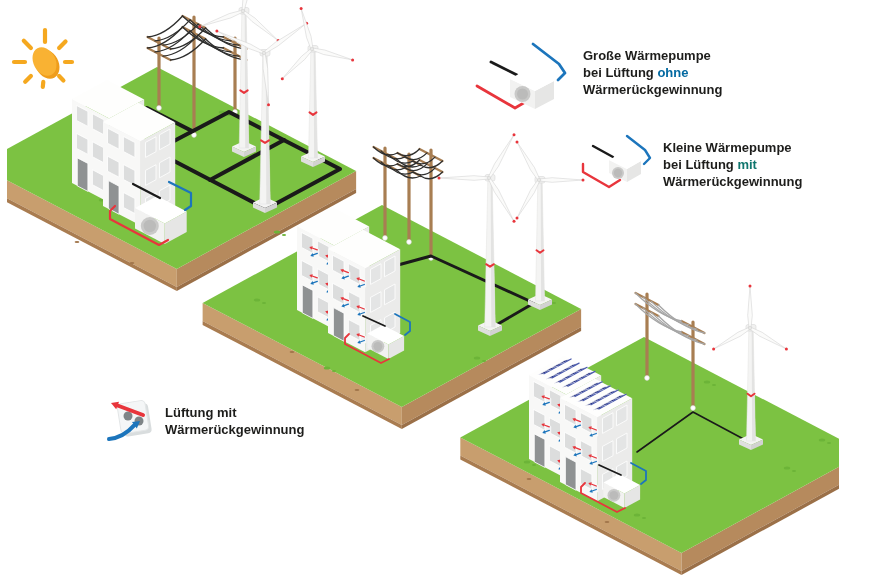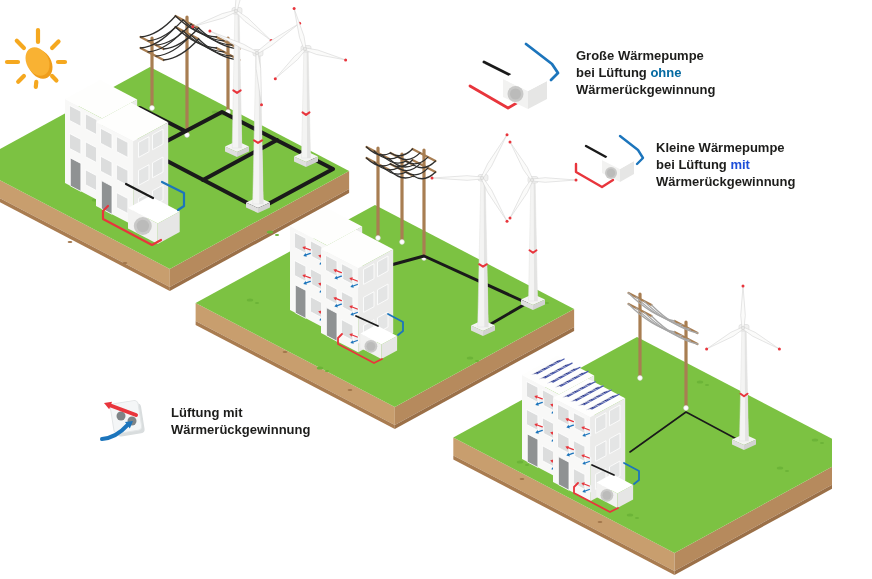--- a/index.html
+++ b/index.html
@@ -1,17 +1,17 @@
 <!DOCTYPE html>
 <html><head>
 <meta charset="utf-8">
 <style>
   html,body{margin:0;padding:0;background:#ffffff;}
   .stage{position:relative;width:832px;height:579px;background:#ffffff;overflow:hidden;
-         font-family:"Liberation Sans",sans-serif;}
+         font-family:"Liberation Sans",sans-serif;margin-left:7px;}
   .stage > svg.main{position:absolute;left:0;top:0;}
   .legend-icon{position:absolute;}
   .legend-text{position:absolute;font-size:13px;line-height:17px;font-weight:600;color:#1D1D1B;}
   .legend-text div{white-space:nowrap;}
 </style>
 </head>
 <body>
 
 <div class="stage">
 
@@ -597,36 +597,36 @@
     <g>
       <polygon points="30,28 48,37 48,50 30,41" fill="#F2F2F1"></polygon>
       <polygon points="48,37 62,29 62,42 48,50" fill="#E6E6E5"></polygon>
       <polygon points="44,20 62,29 48,37 30,28" fill="#FFFFFF"></polygon>
       <circle cx="39" cy="41" r="6" fill="#C9C9C8"></circle>
       <circle cx="39" cy="41" r="4.2" fill="#BBBBBA"></circle>
     </g>
   </svg>
   <div class="legend-text" style="left:656px;top:139px">
     <div><span>Kleine Wärmepumpe</span></div>
-    <div><span>bei Lüftung </span><span style="color: #1d4ed8; text-align: right;">mit</span></div>
+    <div><span>bei Lüftung </span><span style="color: #0f766e; text-align: right;">mit</span></div>
     <div><span>Wärmerückgewinnung</span></div>
   </div>
 
   <svg class="legend-icon" style="left:92px;top:392px" width="62" height="60" viewBox="0 0 62 60">
     <rect x="23" y="13" width="28" height="30" rx="4" transform="rotate(-9 37 28)" fill="#D9DDDE"></rect>
     <rect x="20" y="10" width="28" height="30" rx="4" transform="rotate(-9 34 25)" fill="#F4F6F7" stroke="#E3E6E7"></rect>
     <circle cx="29" cy="24" r="4.5" fill="#7E8487"></circle>
     <circle cx="40" cy="29" r="4.5" fill="#7E8487"></circle>
     <g>
       <path d="M44,23 L18.6,13.5" stroke="#E8353C" stroke-width="4" stroke-linecap="round" fill="none"></path>
       <polygon points="12,11 20,9.8 17.2,17.2" fill="#E8353C"></polygon>
     </g>
     <g>
       <path d="M10,47 Q24,46 35.4,33.2" stroke="#1C75BC" stroke-width="4" stroke-linecap="round" fill="none"></path>
       <polygon points="41,29 37.8,36.4 33,30" fill="#1C75BC"></polygon>
     </g>
   </svg>
-  <div class="legend-text" style="left:171px;top:404px">
+  <div class="legend-text" style="left:158px;top:404px">
     <div><span>Lüftung mit</span></div>
     <div><span>Wärmerückgewinnung</span></div>
   </div>
 
 </div>
 
 </body></html>

